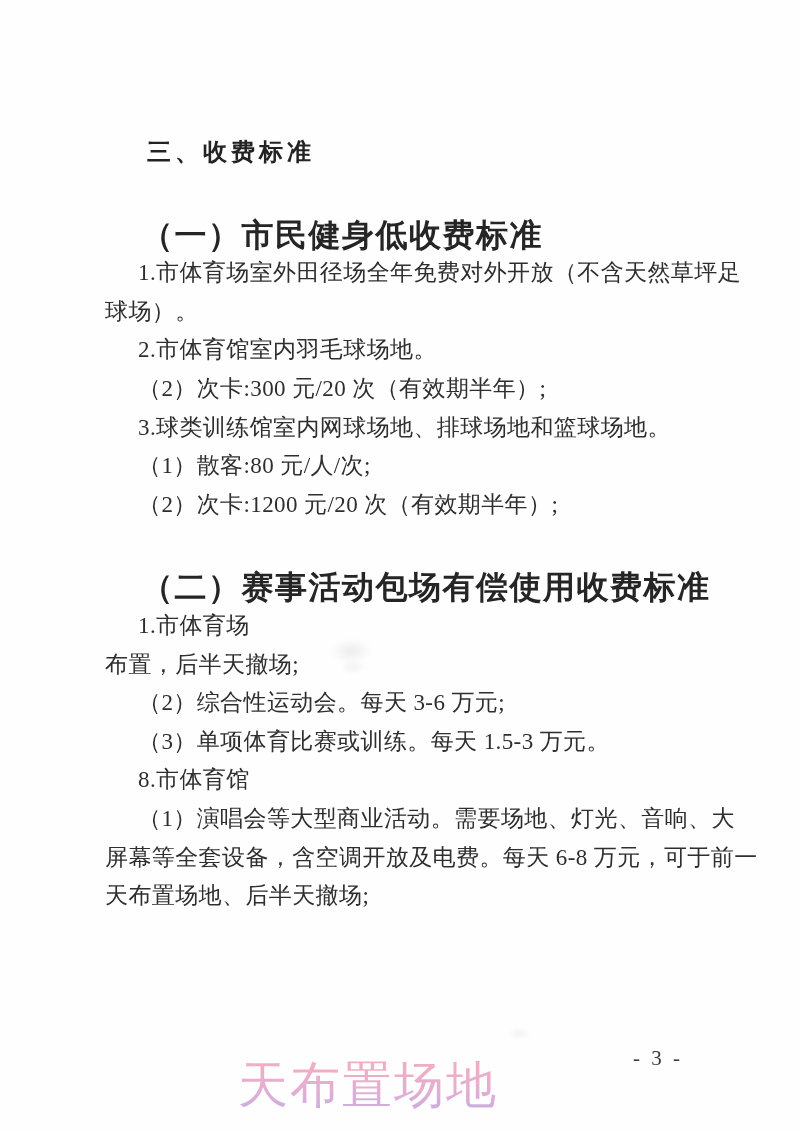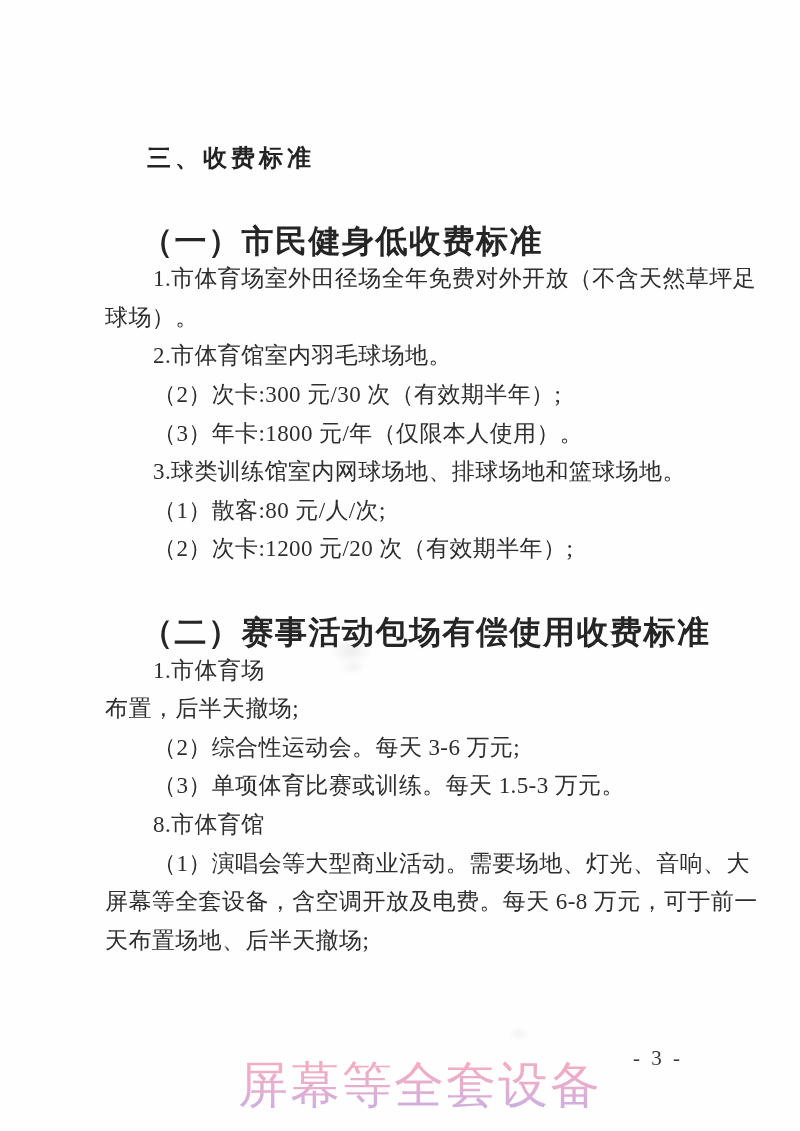--- a/index.html
+++ b/index.html
@@ -12,21 +12,21 @@
   }
   .page {
     position: absolute;
     inset: 0;
     background: #fefefe;
   }
   
   .content {
     position: absolute;
     left: 93px;
-    top: 139px;
+    top: 133px;
     width: 640px;
     color: #2e2e2e;
     font-size: 23px;
     line-height: 38.6px;
   }
   .line { white-space: nowrap; height: 38.6px; }
   .doc-heading {
     font-family: "Liberation Sans", "DejaVu Sans", sans-serif;
     font-weight: 700;
     letter-spacing: 4px;
@@ -35,21 +35,21 @@
     font-size: 24px;
   }
   .section-title {
     font-weight: 700;
     letter-spacing: 1.5px;
     margin-left: 48px;
     color: #252525;
     font-size: 32px;
     margin-top: 44px;
   }
-  .para  { margin-left: 60px; letter-spacing: 0.4px; }
+  .para  { margin-left: 45px; letter-spacing: 0.4px; }
   .cont  { margin-left: 12px;  letter-spacing: 0.4px; }
 
   
   .page-number {
     position: absolute;
     left: 633px;
     top: 1046px;
     font-size: 21px;
     letter-spacing: 3px;
     color: #3a3a3a;
@@ -95,22 +95,21 @@
 
   <div class="content">
 
     <div class="line doc-heading">三、收费标准</div>
 
     <div class="line section-title">（一）市民健身低收费标准</div>
 
     <div class="line para">1.市体育场室外田径场全年免费对外开放（不含天然草坪足</div>
     <div class="line cont">球场）。</div>
     <div class="line para">2.市体育馆室内羽毛球场地。</div>
-    <div class="line para">（2）次卡:300 元/30 次（有效期半年）;</div>
-    <div class="line para">（3）年卡:1800 元/年（仅限本人使用）。</div>
+    <div class="line para">（2）次卡:300 元/20 次（有效期半年）;</div>
     <div class="line para">3.球类训练馆室内网球场地、排球场地和篮球场地。</div>
     <div class="line para">（1）散客:80 元/人/次;</div>
     <div class="line para">（2）次卡:1200 元/20 次（有效期半年）;</div>
 
     <div class="line section-title">（二）赛事活动包场有偿使用收费标准</div>
 
     <div class="line para">1.市体育场</div>
     <div class="line cont">布置，后半天撤场;</div>
     <div class="line para">（2）综合性运动会。每天 3-6 万元;</div>
     <div class="line para">（3）单项体育比赛或训练。每天 1.5-3 万元。</div>
@@ -118,17 +117,17 @@
     <div class="line para">（1）演唱会等大型商业活动。需要场地、灯光、音响、大</div>
     <div class="line cont">屏幕等全套设备，含空调开放及电费。每天 6-8 万元，可于前一</div>
     <div class="line cont">天布置场地、后半天撤场;</div>
 
   </div>
 
   <div class="smudge smudge-a"></div>
   <div class="smudge smudge-b"></div>
   <div class="smudge smudge-c"></div>
 
-  <div class="watermark">屏幕等全套设备</div>
+  <div class="watermark">天布置场地</div>
 
   <div class="page-number">- 3 -</div>
 
 </div>
 
 </body></html>

